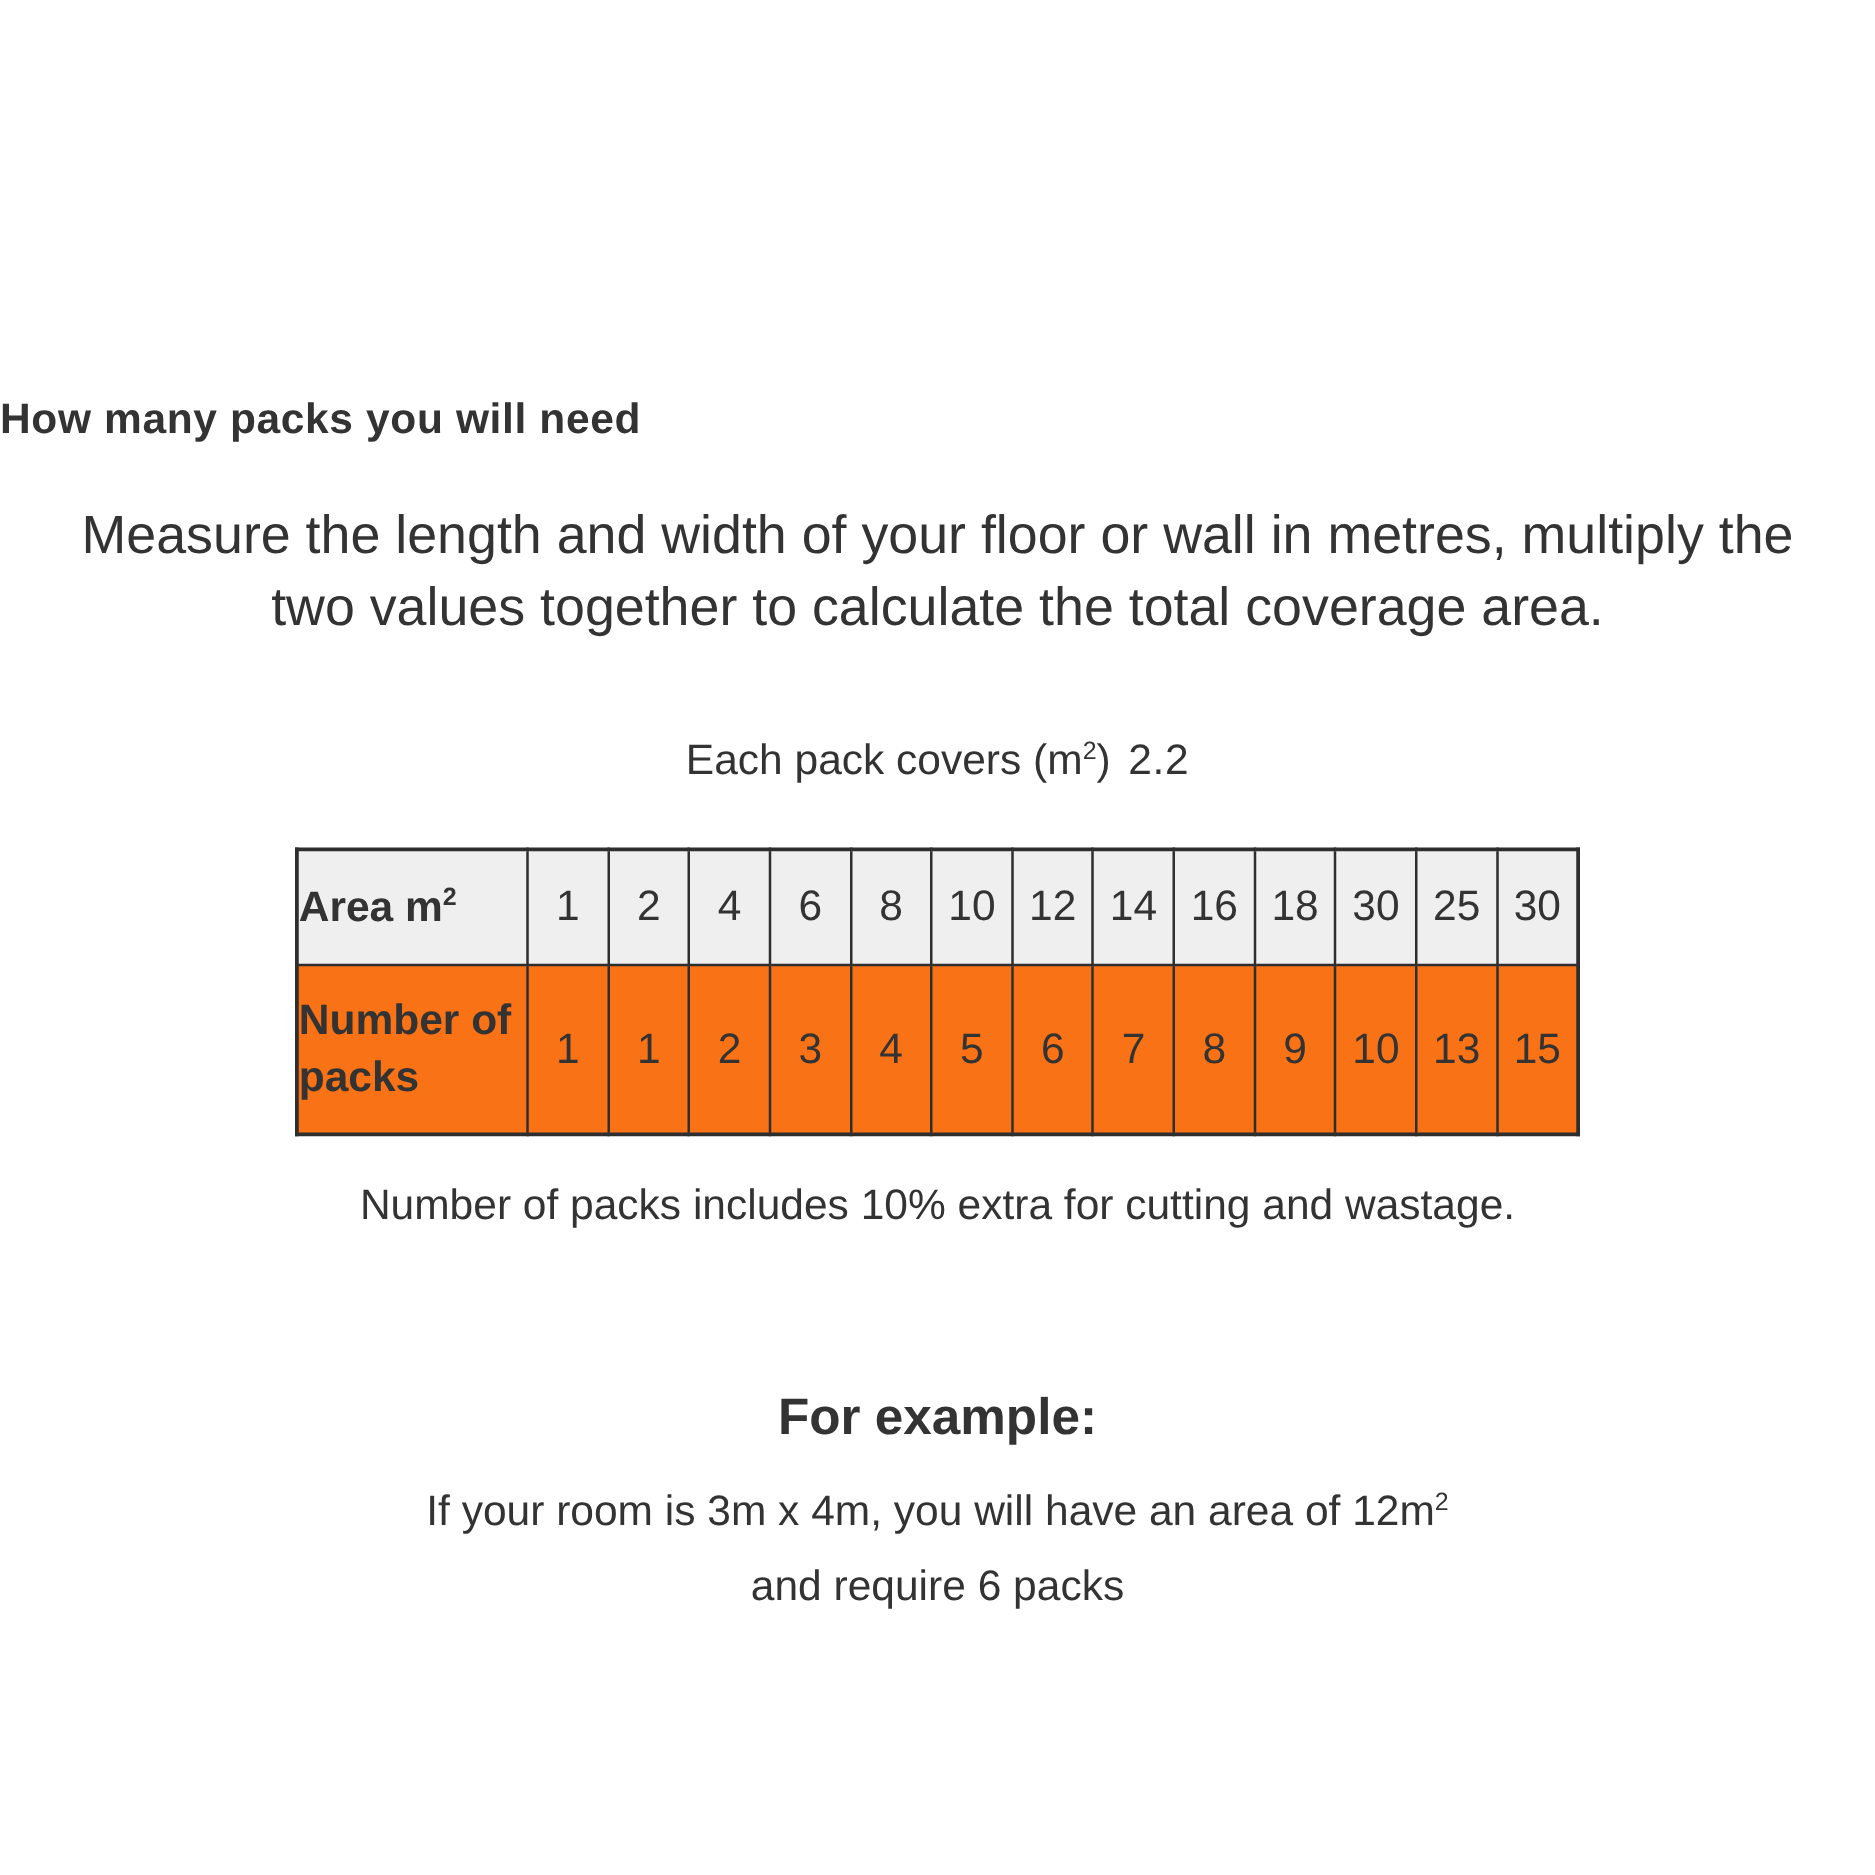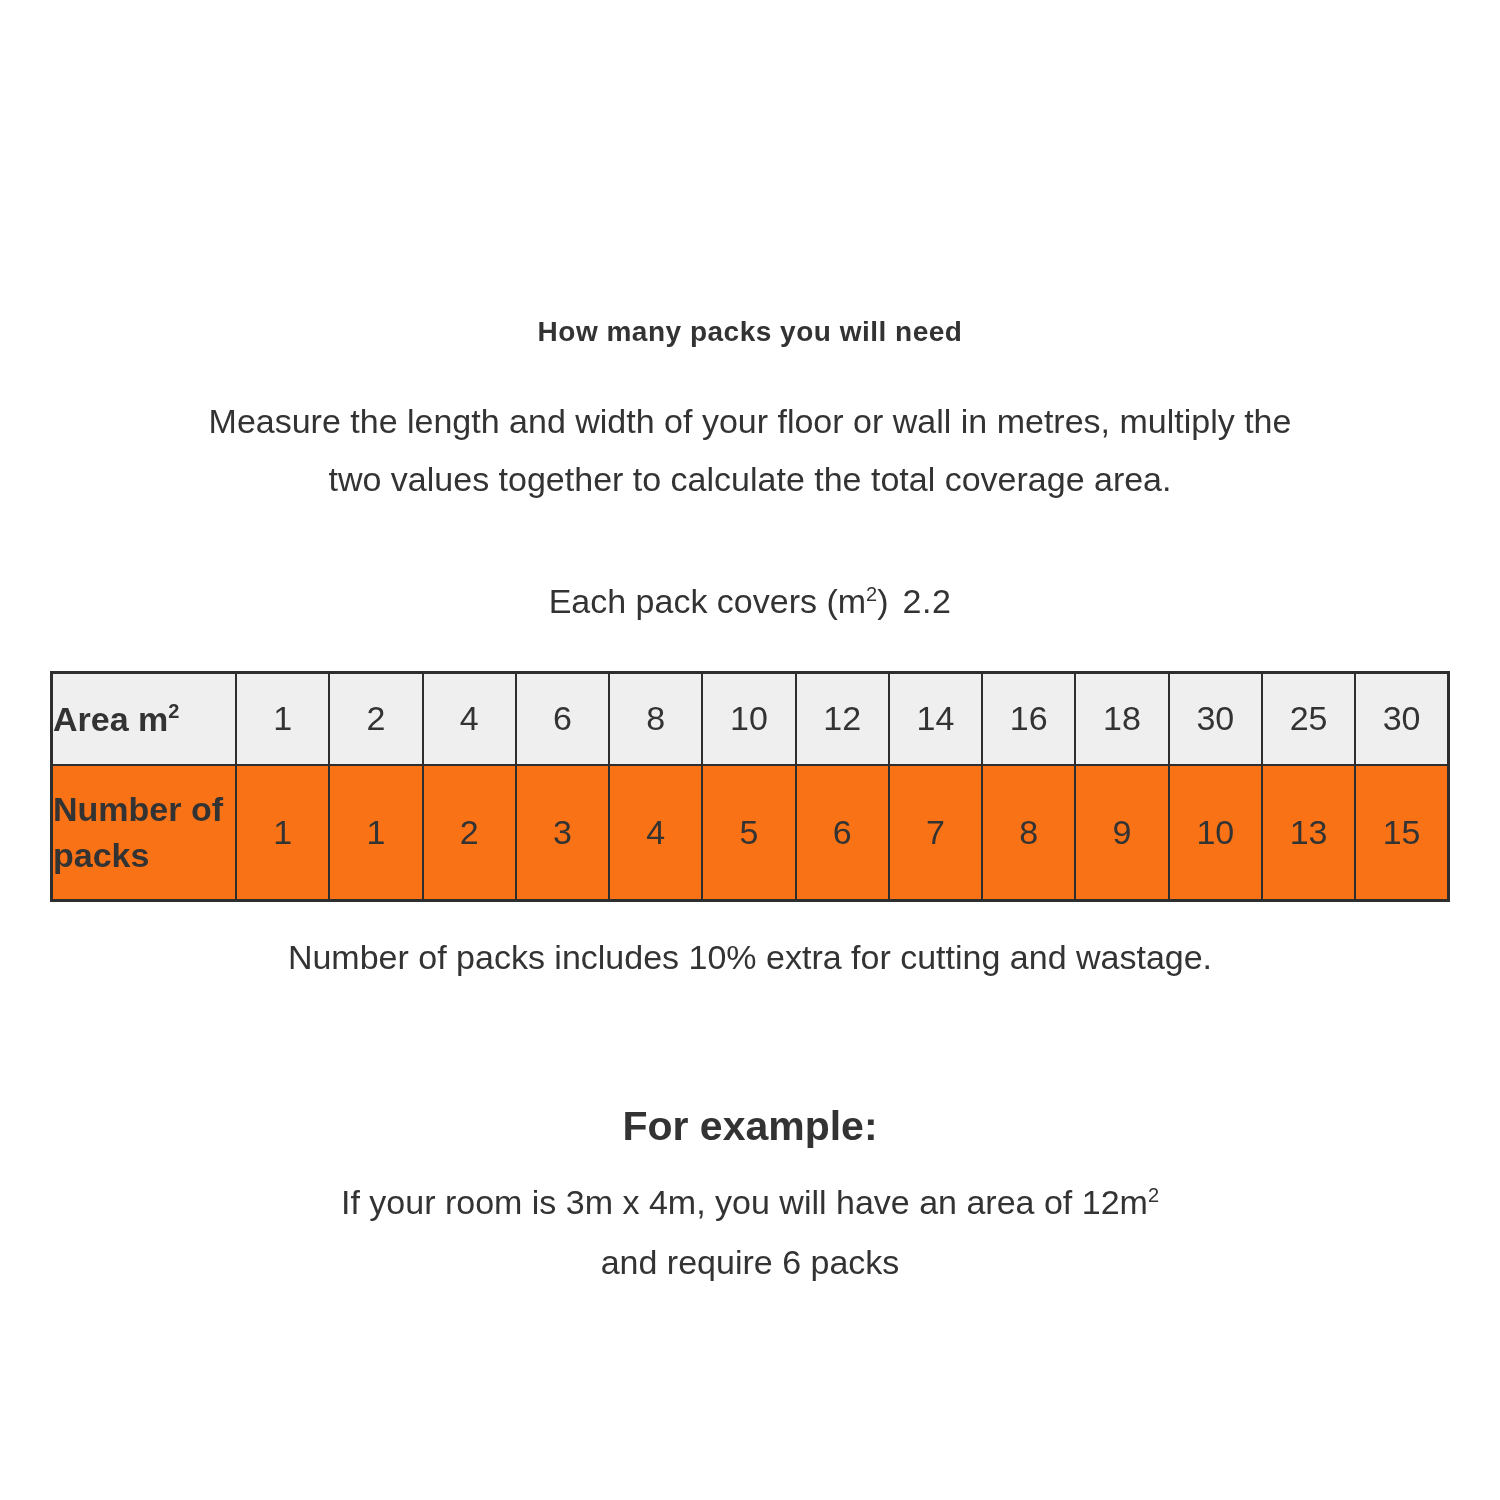--- a/index.html
+++ b/index.html
@@ -11,28 +11,28 @@
     width: 1500px;
     height: 1500px;
     font-family: "Liberation Sans", sans-serif;
     color: #333333;
     overflow: hidden;
   }
   .sheet {
     padding-top: 316px;
   }
   .title {
-    font-size: 28px;
+    font-size: 34px;
     font-weight: 700;
-    text-align: center;
+    text-align: left;
     margin: 0 0 44px 0;
     letter-spacing: 0.5px;
   }
   .intro {
-    font-size: 34px;
+    font-size: 43px;
     font-weight: 400;
     text-align: center;
     line-height: 58px;
     margin: 0;
   }
   .coverage {
     font-size: 34px;
     text-align: center;
     margin-top: 74px;
   }
@@ -44,21 +44,21 @@
     vertical-align: baseline;
   }
   .coverage-value {
     font-weight: 400;
     margin-left: 14px;
     letter-spacing: 0.5px;
   }
   table.packs {
     border-collapse: collapse;
     table-layout: fixed;
-    width: 1400px;
+    width: 1028px;
     margin: 50px auto 0 auto;
     border: 3px solid #2e2e2e;
   }
   table.packs th,
   table.packs td {
     border: 2px solid #2e2e2e;
     padding: 0;
   }
   th.rowhead {
     width: 182px;

